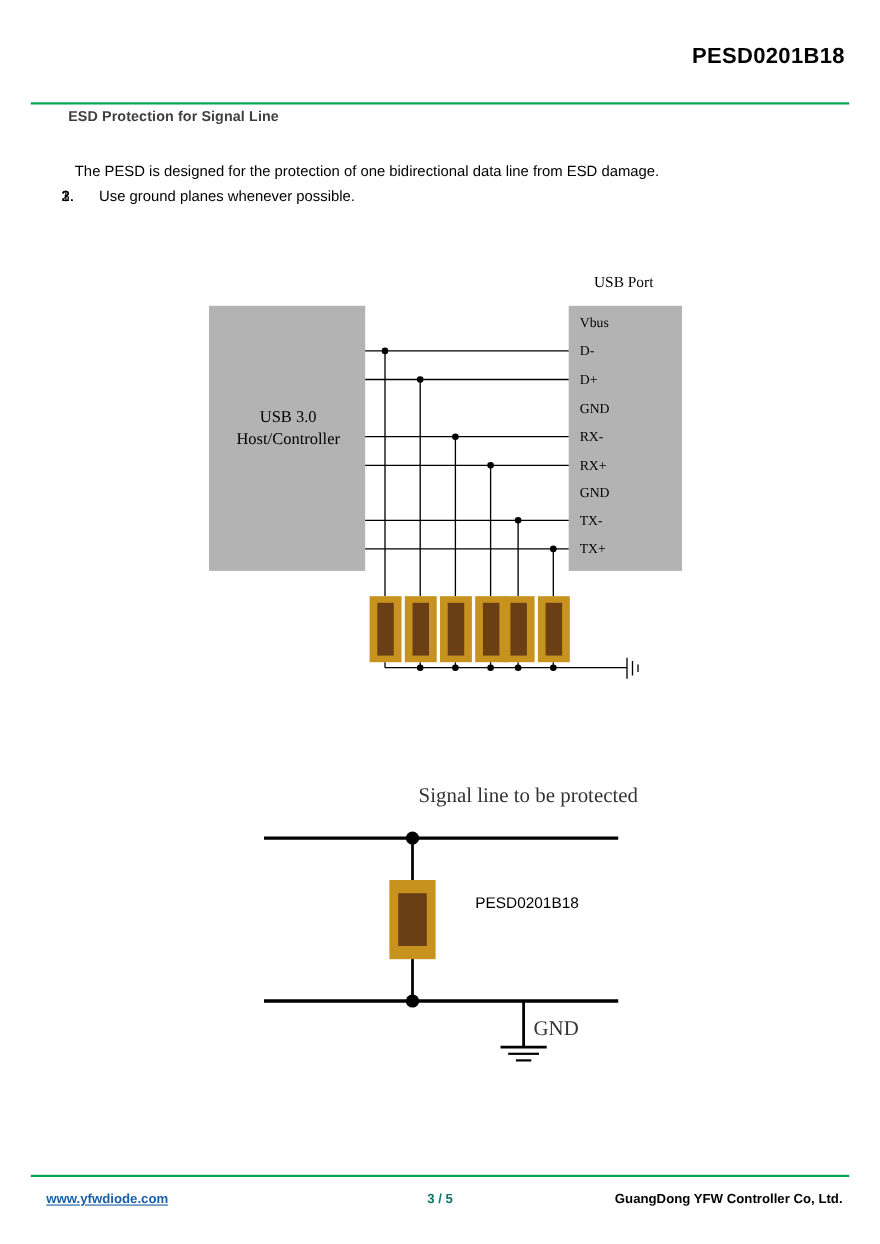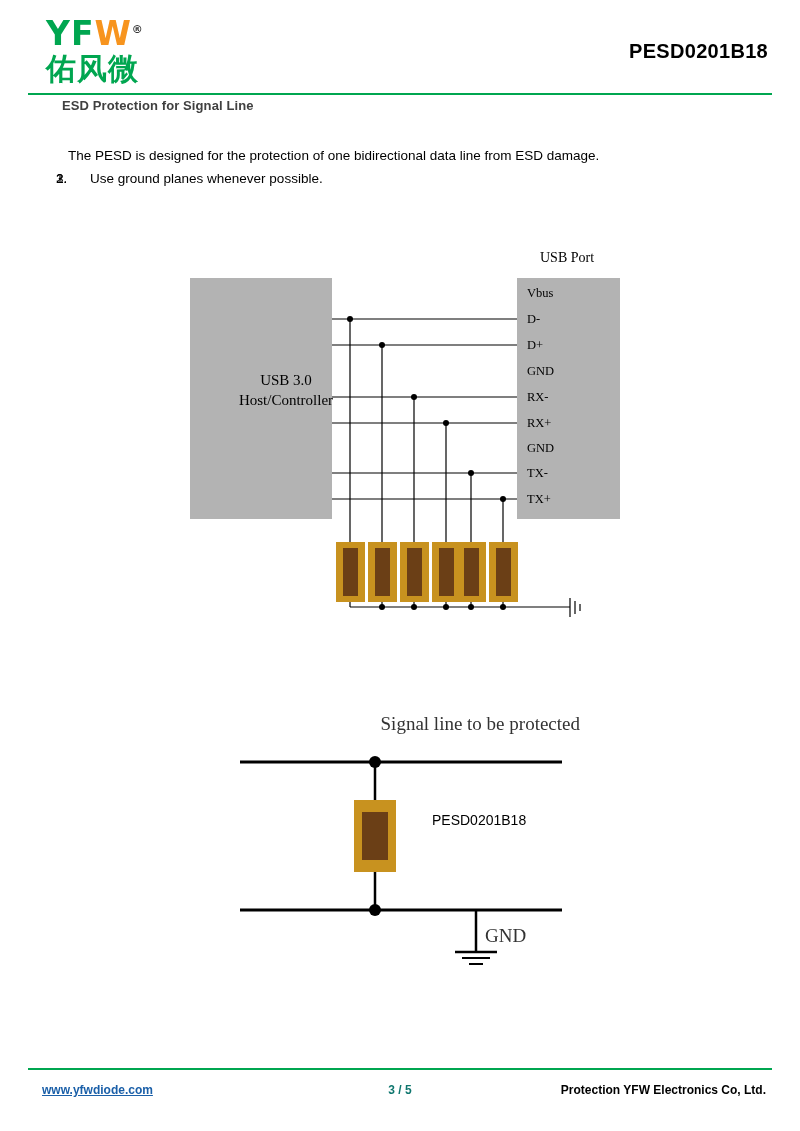--- a/index.html
+++ b/index.html
@@ -134,21 +134,20 @@
   }
   .host-label {
     position: absolute;
     left: 190px;
     top: 125px;
     width: 144px;
     text-align: center;
     font-family: "Liberation Serif", serif;
     font-size: 15px;
     line-height: 20px;
-    margin-left: 24px;
   }
   .port-block {
     position: absolute;
     left: 517px;
     top: 33px;
     width: 103px;
     height: 241px;
     background: #b3b3b3;
   }
   .pin-label {
@@ -232,24 +231,20 @@
     top: 1083px;
     font-size: 12px;
     font-weight: bold;
     color: #000;
   }
 </style>
 </head>
 <body>
 
 <div class="header">
-  <div class="logo">
-    <div class="logo-top"><span class="logo-y">Y</span><span class="logo-f">F</span><span class="logo-w">W</span><span class="logo-reg">®</span></div>
-    <div class="logo-cn">佑风微</div>
-  </div>
   <div class="part-number">PESD0201B18</div>
   <div class="header-rule"></div>
   <div class="subtitle">ESD Protection for Signal Line</div>
 </div>
 
 <div class="intro">
   <p class="lead">The PESD is designed for the protection of one bidirectional data line from ESD damage.</p>
   <ol>
     <li>
       <span class="num">1.</span>
@@ -373,13 +368,13 @@
     <g>
       <rect x="354" y="110" width="42" height="72" fill="#c8921f"></rect>
       <rect x="362" y="122" width="26" height="48" fill="#6b3f16"></rect>
     </g>
   </svg>
 </div>
 
 <div class="footer-rule"></div>
 <a class="footer-link" href="#">www.yfwdiode.com</a>
 <div class="footer-page">3 / 5</div>
-<div class="footer-company">Protection YFW Electronics Co, Ltd.</div>
+<div class="footer-company">GuangDong YFW Controller Co, Ltd.</div>
 
 </body></html>

